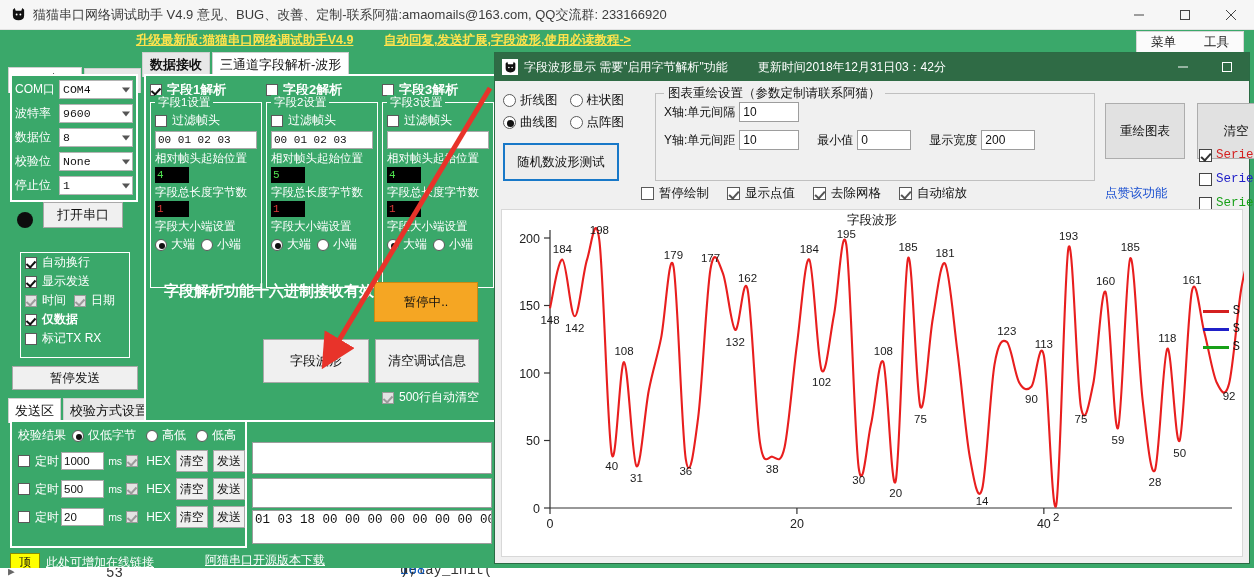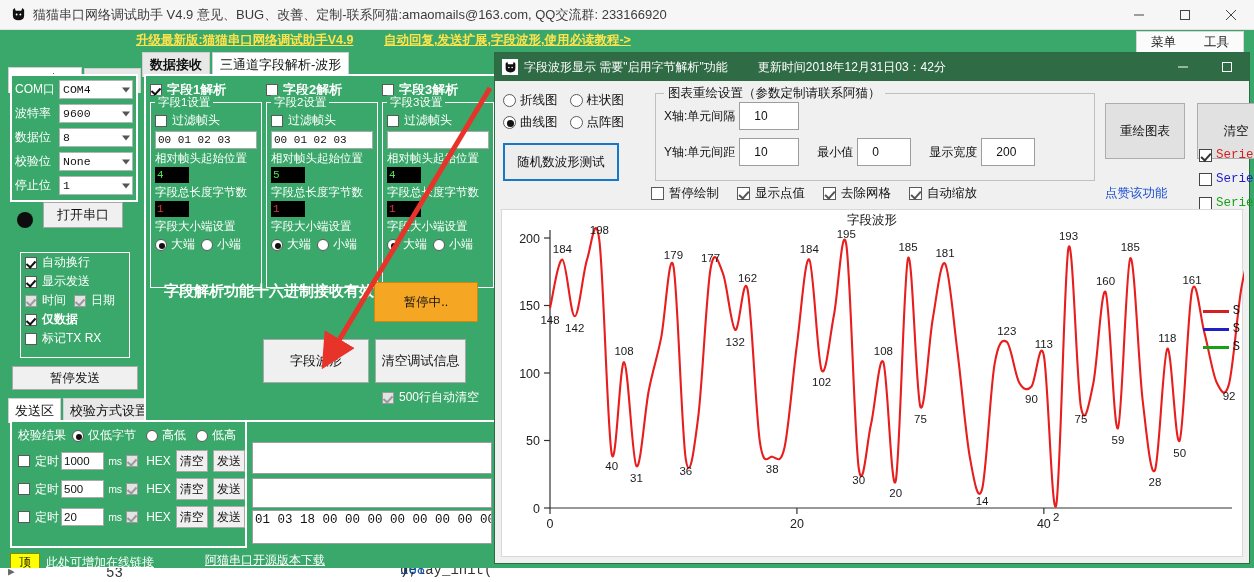--- a/index.html
+++ b/index.html
@@ -231,21 +231,21 @@
     position: absolute; left: 228px; top: 206px; width: 104px; height: 40px;
     background: #f5a623; border: 1px solid #c98a12; font-size: 12.5px; color: #111;
     display: flex; align-items: center; justify-content: center;
   }
   .btn-wave {
     position: absolute; left: 117px; top: 263px; width: 106px; height: 44px;
     background: #f0f0f0; border: 1px solid #a9a9a9; font-size: 13px; color: #111;
     display: flex; align-items: center; justify-content: center;
   }
   .btn-clrdbg {
-    position: absolute; left: 229px; top: 263px; width: 91px; height: 44px;
+    position: absolute; left: 229px; top: 263px; width: 104px; height: 44px;
     background: #f0f0f0; border: 1px solid #a9a9a9; font-size: 13px; color: #111;
     display: flex; align-items: center; justify-content: center;
   }
   .cb-auto500 { position: absolute; left: 236px; top: 313px; display: flex; align-items: center; }
 
   
   .ta {
     position: absolute; background: #ffffff; border: 1px solid #9d9d9d;
   }
   .ta1 { left: 252px; top: 442px; width: 240px; height: 32px; }
@@ -296,34 +296,34 @@
     position: absolute; left: 160px; top: 12px; width: 440px; height: 88px;
     border: 1px solid #c0c0c0;
   }
   .redraw-title {
     position: absolute; top: -9px; left: 8px; background: #f0f0f0; color: #111;
     font-size: 12.5px; padding: 0 4px; white-space: nowrap;
   }
   .rd-row { display: flex; align-items: center; margin: 8px 0 0 8px; }
   .rd-lbl { font-size: 12px; color: #111; margin-right: 4px; white-space: nowrap; }
   .rd-inp {
-    height: 28px; background: #fff; border: 1px solid #9d9d9d; font-size: 12px;
-    color: #111; display: flex; align-items: center; padding-left: 14px;
+    height: 20px; background: #fff; border: 1px solid #9d9d9d; font-size: 12px;
+    color: #111; display: flex; align-items: center; padding-left: 3px;
   }
   .btn-redraw {
     position: absolute; left: 610px; top: 22px; width: 80px; height: 56px;
     background: #e1e1e1; border: 1px solid #adadad; font-size: 12.5px; color: #111;
     display: flex; align-items: center; justify-content: center;
   }
   .btn-clear2 {
     position: absolute; left: 702px; top: 22px; width: 78px; height: 56px;
     background: #e1e1e1; border: 1px solid #adadad; font-size: 12.5px; color: #111;
     display: flex; align-items: center; justify-content: center;
   }
-  .optrow { position: absolute; left: 156px; top: 104px; display: flex; align-items: center; }
+  .optrow { position: absolute; left: 146px; top: 104px; display: flex; align-items: center; }
   .optrow .cbx2 {
     width: 13px; height: 13px; background: #fff; border: 1px solid #5a5a5a;
     margin-right: 5px; position: relative; flex: none;
   }
   .optrow .cbx2.checked::after {
     content: ""; position: absolute; left: 3px; top: 1px; width: 4px; height: 8px;
     border: solid #555; border-width: 0 2px 2px 0; transform: rotate(42deg);
   }
   .optrow .olbl { font-size: 12.5px; color: #111; margin-right: 18px; white-space: nowrap; }
   .like-link {

